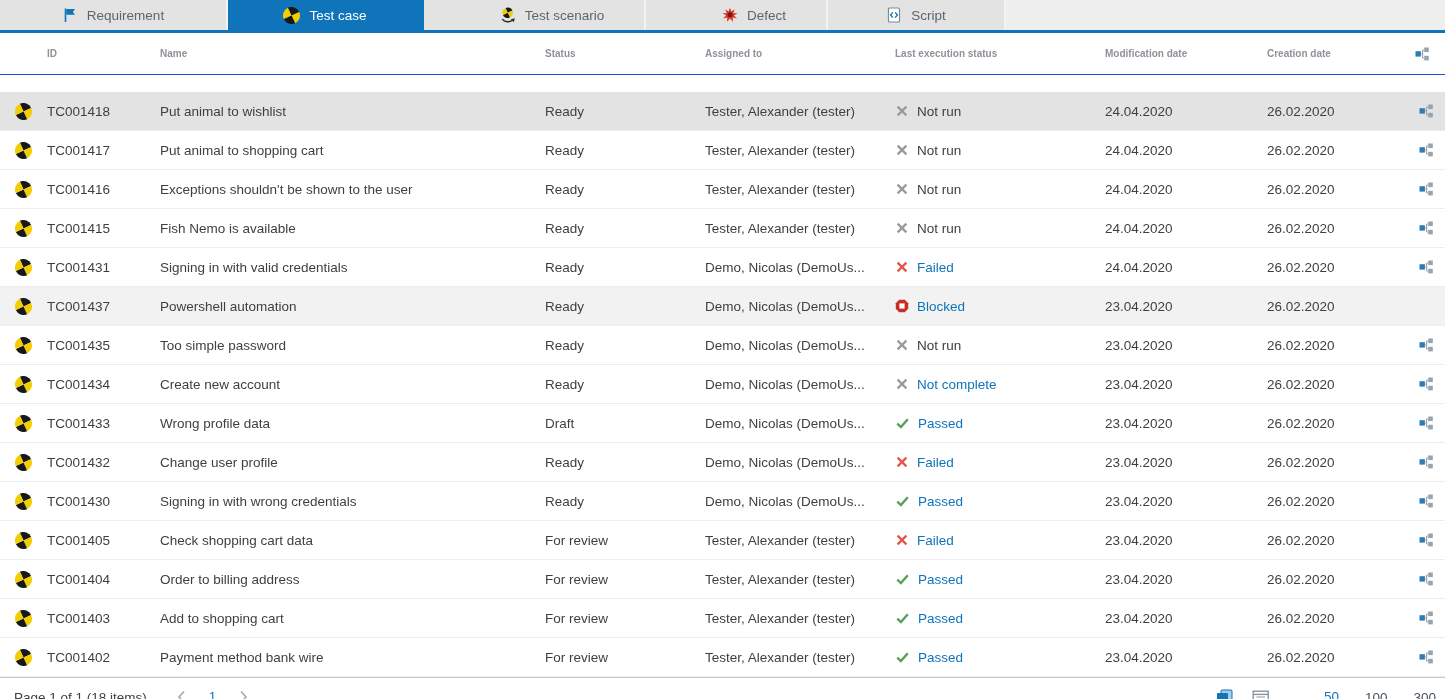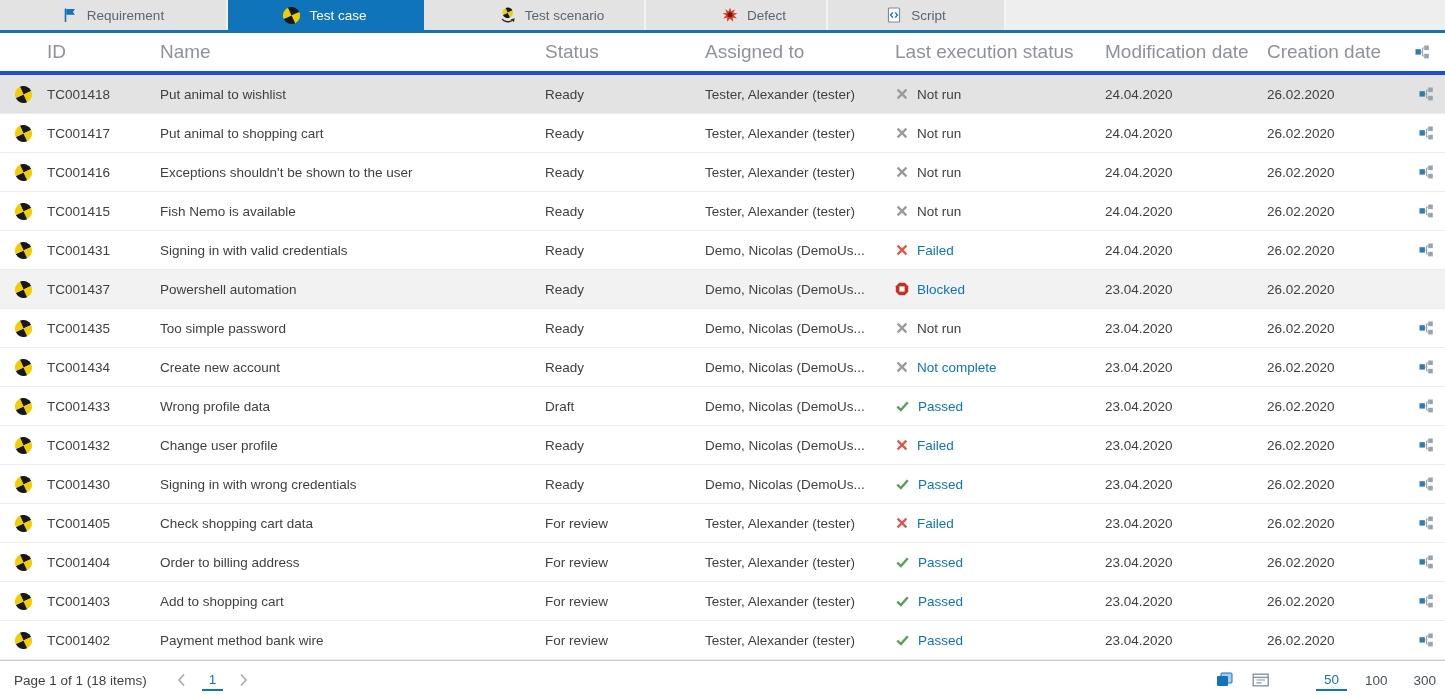--- a/index.html
+++ b/index.html
@@ -13,26 +13,26 @@
   
   .tabbar{height:30px;display:flex;background:#eeeeee;}
   .tab{height:30px;display:flex;align-items:center;justify-content:center;gap:9px;
        background:#e3e3e3;color:#5b6670;font-size:13.5px;border-right:2px solid #f3f3f3;cursor:pointer;}
   .tab.active{background:var(--accent);color:#fff;border-right-color:var(--accent);}
   .tab-icon{display:flex;align-items:center;}
   .accent-line{height:3px;background:var(--accent);}
 
   
   .grid-header{display:grid;grid-template-columns:var(--cols);height:42px;align-items:center;
-               border-bottom:4px solid #1d4ed8;color:#8e9299;font-size:19px;background:#fff;}
+               border-bottom:1px solid #1d4ed8;color:#8e9299;font-size:10px;background:#fff;font-weight:bold;}
   .hcell{padding-left:7px;white-space:nowrap;overflow:hidden;cursor:pointer;}
   .icon-center{display:flex;justify-content:center;align-items:center;padding-left:0;}
 
   
-  .grid-body{height:585px;overflow:hidden;}
+  .grid-body{height:585px;overflow:hidden;margin-top:17px;}
   .row{display:grid;grid-template-columns:var(--cols);height:39px;align-items:center;
        border-bottom:1px solid #ededed;font-size:13.5px;color:#3f3f3f;cursor:pointer;background:#fff;}
   .row.selected{background:#e3e3e3;}
   .row.hover{background:#f2f2f2;}
   .cell{padding-left:7px;white-space:nowrap;overflow:hidden;text-overflow:ellipsis;}
   .exec-cell{display:flex;align-items:center;gap:8px;}
   .link{color:var(--accent);}
 
   
   .footer{height:39px;border-top:1px solid #c9c9c9;display:flex;align-items:center;

